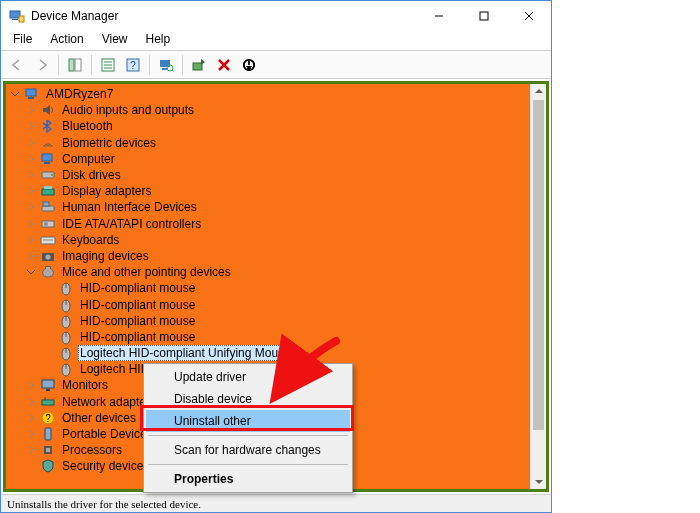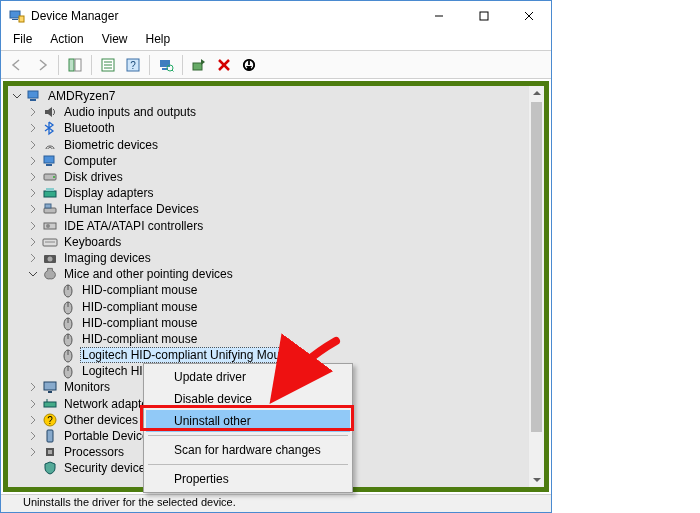--- a/index.html
+++ b/index.html
@@ -60,24 +60,24 @@
   }
   .tb-btn {
     width: 24px; height: 22px;
     display: flex; align-items: center; justify-content: center;
   }
   .tb-btn.disabled { opacity: 0.45; }
   .tb-sep { width:1px; height:20px; background:#d0d0d0; margin:0 3px; }
   .content {
     flex: 1;
     position: relative;
-    border: 5px solid #4d7c0f;
+    border: 3px solid #4d7c0f;
     margin: 2px;
     overflow: hidden;
-    background: #e5e5e5;
+    background: #f97316;
   }
   .tree {
     position: absolute;
     left: 0; right: 16px; top: 0; bottom: 0;
     overflow: hidden;
     padding: 2px 0;
   }
   .scrollbar-v {
     position: absolute;
     right: 0; top: 0; bottom: 0;
@@ -122,42 +122,43 @@
   .node-label { padding: 0 2px; }
   .node.selected .node-label {
     background: #cde8ff;
     border: 1px dotted #555;
     padding: 0 1px;
   }
   .statusbar {
     height: 18px;
     border-top: 1px solid #d0d0d0;
     font-size: 11px;
-    padding: 1px 22px;
-    display: flex; align-items: flex-start;
+    padding: 1px 6px;
+    display: flex; align-items: center;
     background: #f0f0f0;
+    font-family: Liberation Serif, serif;
   }
   
   .context-menu {
     position: absolute;
     background: #f0f0f0;
     border: 1px solid #a0a0a0;
     box-shadow: 3px 3px 4px rgba(0,0,0,0.25);
     padding: 2px;
     font-size: 12px;
     z-index: 20;
     width: 210px;
   }
   .cm-item {
     padding: 4px 20px 4px 28px;
     white-space: nowrap;
   }
   .cm-item.highlighted { background: #91c9f7; }
   .cm-sep { height:1px; background:#bcbcbc; margin:3px 2px; }
-  .cm-item.bold { font-weight: 400; }
+  .cm-item.bold { font-weight: 700; }
   .cm-highlight-box {
     position: absolute;
     border: 3px solid #e11;
     pointer-events: none;
     z-index: 25;
   }
   .arrow-annot {
     position: absolute;
     z-index: 30;
     pointer-events: none;

